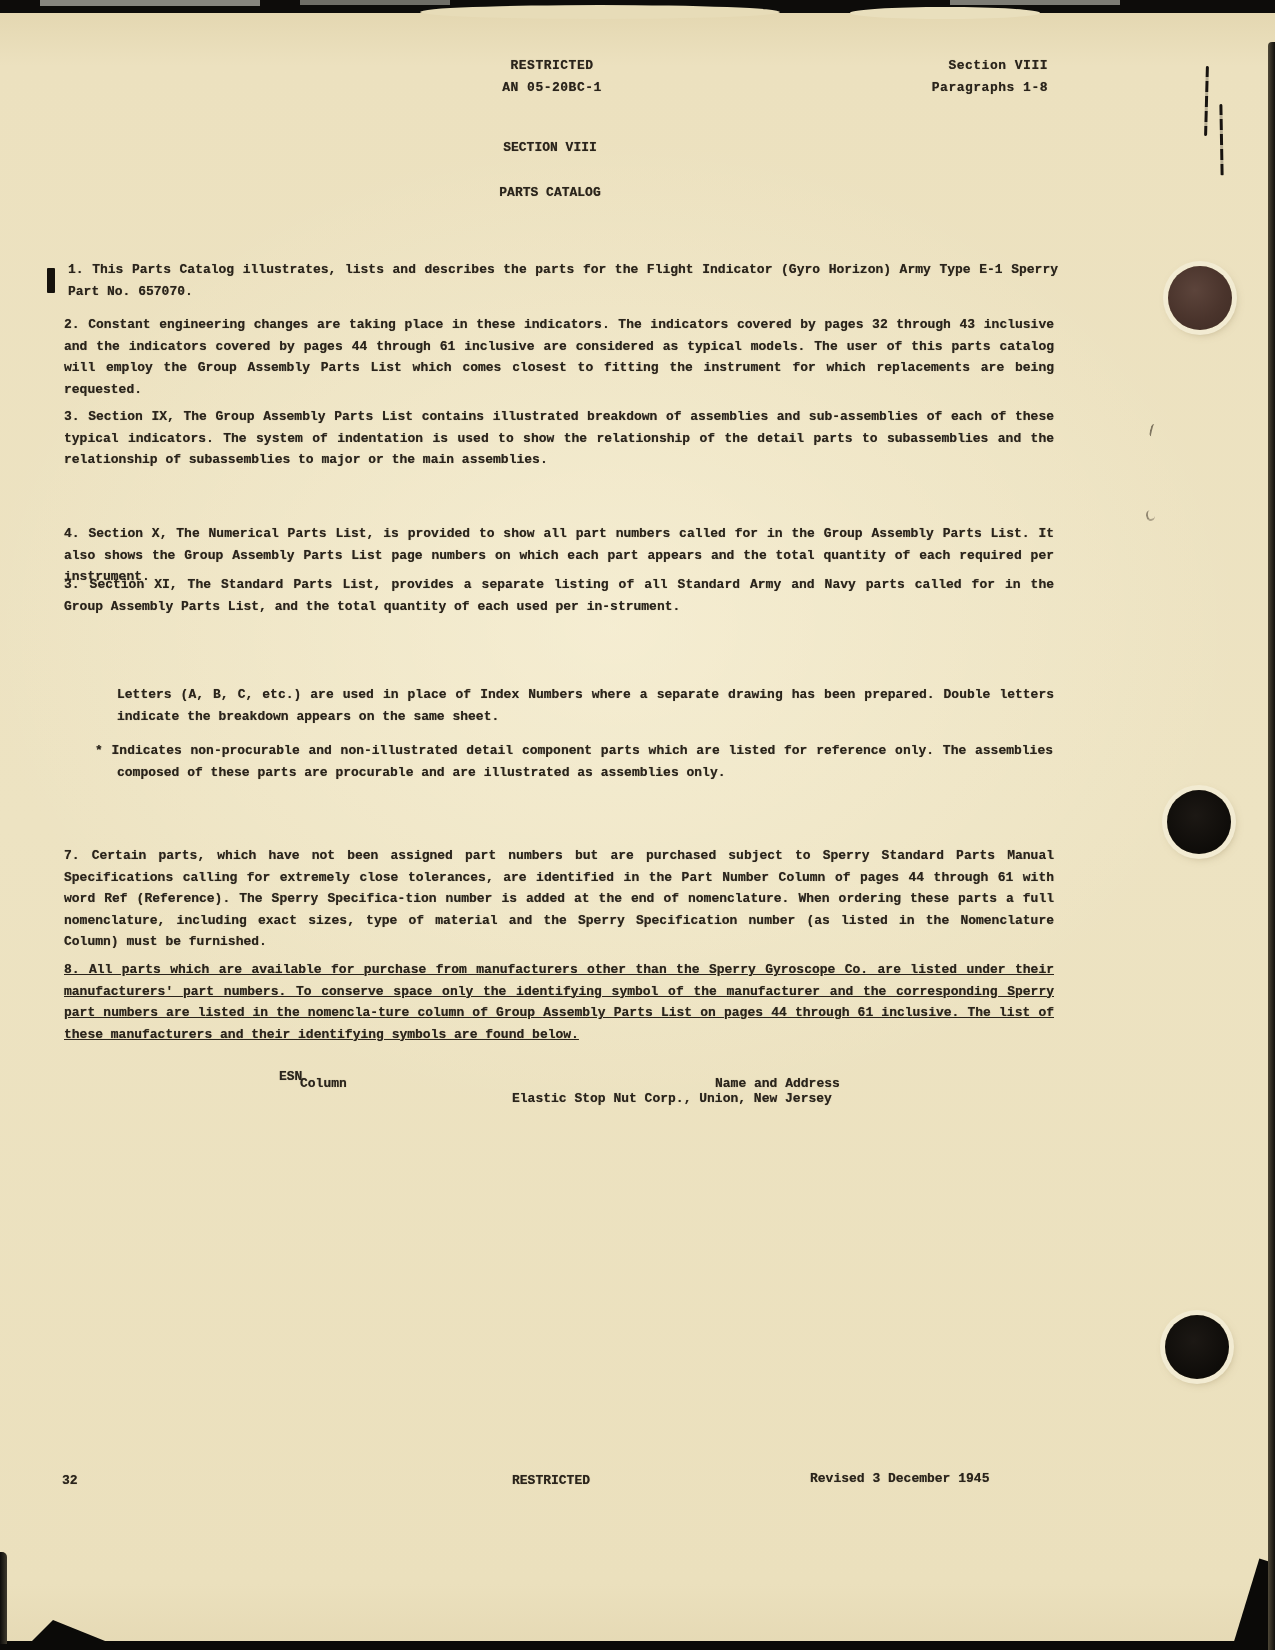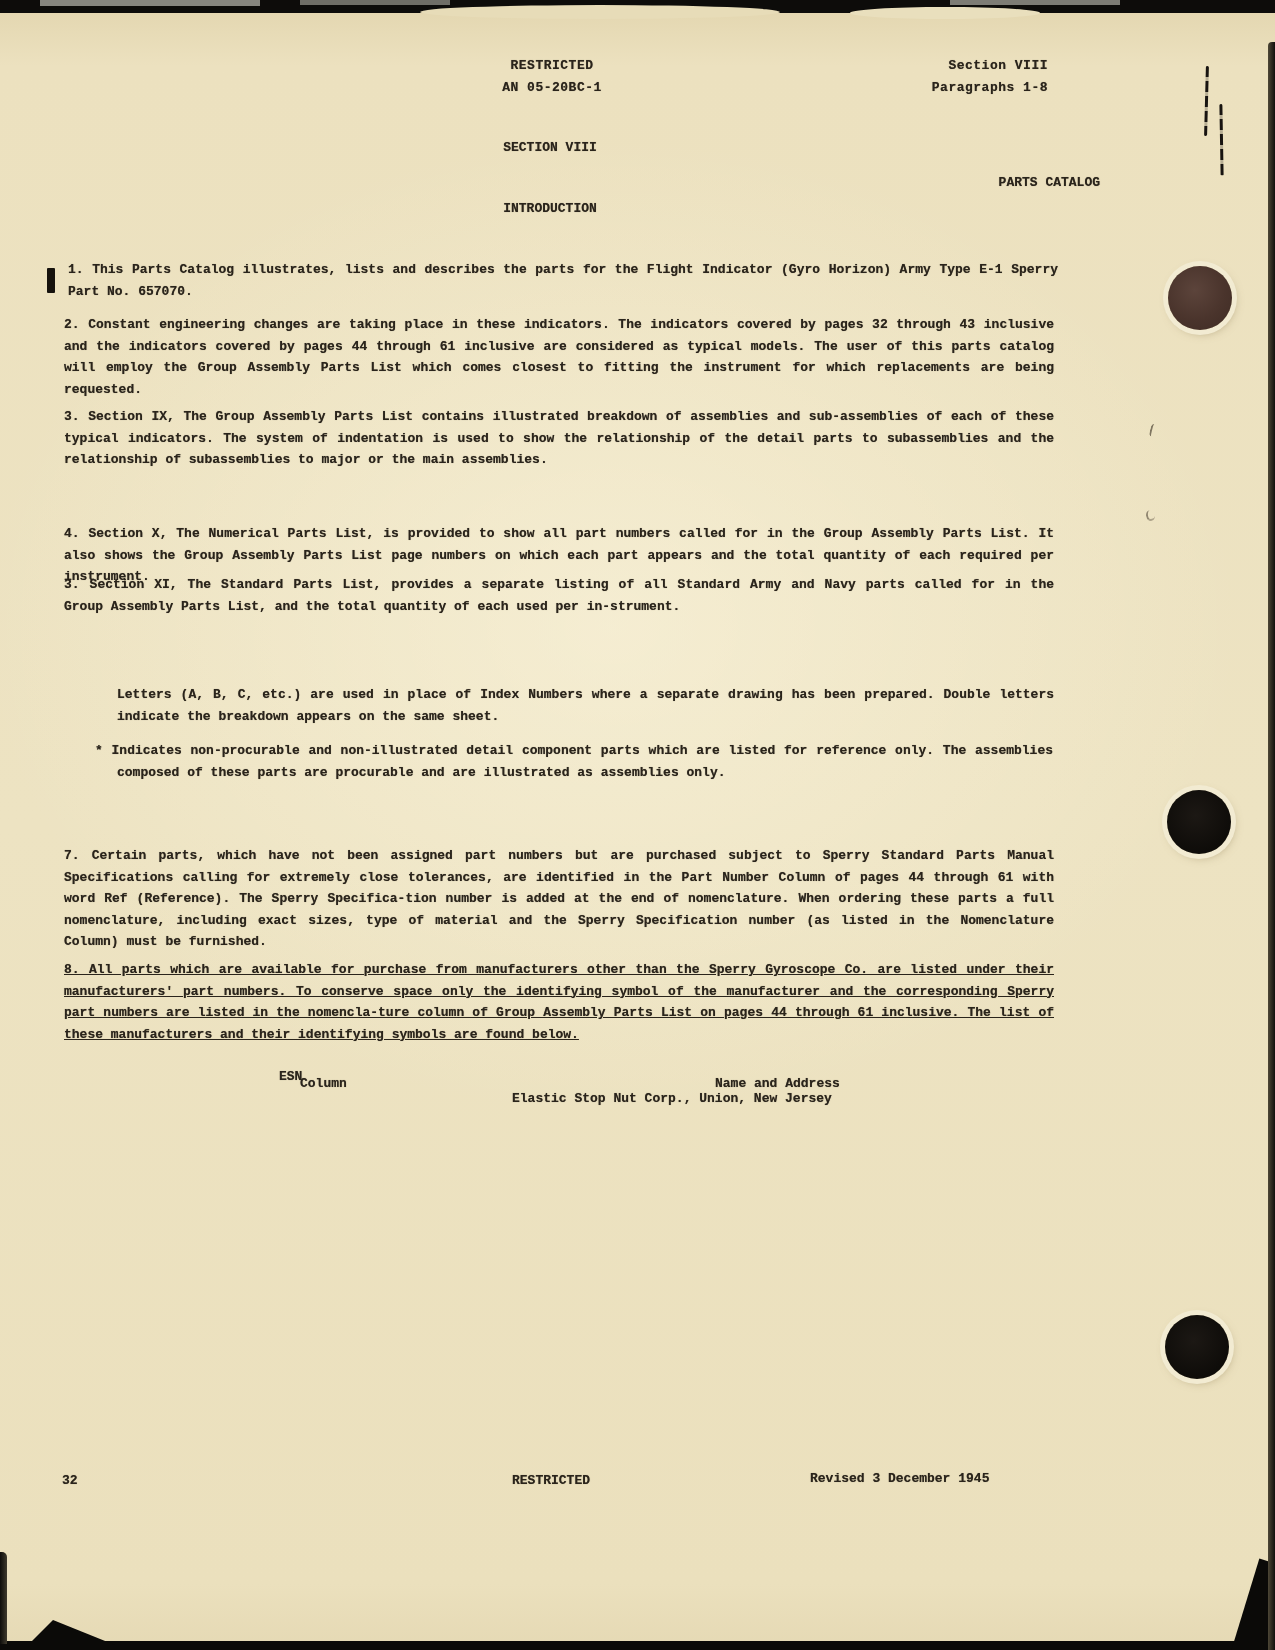--- a/index.html
+++ b/index.html
@@ -54,21 +54,21 @@
   .stray-1 { position:absolute; left:1150px; top:424px; width:5px; height:13px;
              border-left:2.5px solid rgba(55,45,32,0.6); transform:rotate(14deg); border-radius:40%; }
   .stray-2 { position:absolute; left:1146px; top:510px; width:7px; height:9px;
              border-left:2px solid rgba(55,45,32,0.5); border-bottom:2px solid rgba(55,45,32,0.35);
              transform:rotate(-8deg); border-radius:50%; }
 
   
   .hdr-center { top:55px;  left:0;     width:1104px; }
   .hdr-right  { top:55px;  right:227px; text-align:right; }
   .title-1 { top:137px; left:0; width:1100px; }
-  .title-2 { top:172px; left:0; width:1100px;text-align:right; }
+  .title-2 { top:182px; left:0; width:1100px; }
   .title-3 { top:198px; left:0; width:1100px; }
   .p1 { top:259px;  left:68px;  width:990px; }
   .p2 { top:314px;  left:64px;  width:990px; }
   .p3 { top:406px;  left:64px;  width:990px; }
   .p4 { top:523px;  left:64px;  width:990px; }
   .p5 { top:574px;  left:64px;  width:990px; }
   .p6 { top:648px;  left:64px;  width:990px; }
   .note-let { top:684px; left:117px; width:937px; text-align:justify; }
   .note-ast { top:740px; left:95px;  width:958px; text-align:justify; padding-left:22px; text-indent:-22px; box-sizing:border-box; }
   .p7 { top:845px;  left:64px;  width:990px; }
@@ -112,21 +112,20 @@
     <div>RESTRICTED</div>
     <div>AN 05-20BC-1</div>
   </div>
   <div class="txt hdr hdr-right">
     <div>Section VIII</div>
     <div>Paragraphs 1-8</div>
   </div>
 
   <div class="txt ctr title-1">SECTION VIII</div>
   <div class="txt ctr title-2">PARTS CATALOG</div>
-  <div class="txt ctr title-3">INTRODUCTION</div>
 
   <div class="txt para p1">1. This Parts Catalog illustrates, lists and describes the parts for the Flight Indicator (Gyro Horizon) Army Type E-1 Sperry Part No. 657070.</div>
   <div class="txt para p2">2. Constant engineering changes are taking place in these indicators. The indicators covered by pages 32 through 43 inclusive and the indicators covered by pages 44 through 61 inclusive are considered as typical models. The user of this parts catalog will employ the Group Assembly Parts List which comes closest to fitting the instrument for which replacements are being requested.</div>
   <div class="txt para p3">3. Section IX, The Group Assembly Parts List contains illustrated breakdown of assemblies and sub-assemblies of each of these typical indicators. The system of indentation is used to show the relationship of the detail parts to subassemblies and the relationship of subassemblies to major or the main assemblies.</div>
   <div class="txt para p4">4. Section X, The Numerical Parts List, is provided to show all part numbers called for in the Group Assembly Parts List. It also shows the Group Assembly Parts List page numbers on which each part appears and the total quantity of each required per instrument.</div>
   <div class="txt para p5">3. Section XI, The Standard Parts List, provides a separate listing of all Standard Army and Navy parts called for in the Group Assembly Parts List, and the total quantity of each used per in-strument.</div>
 
   <div class="txt note-let">Letters (A, B, C, etc.) are used in place of Index Numbers where a separate drawing has been prepared. Double letters indicate the breakdown appears on the same sheet.</div>
   <div class="txt note-ast">
     <span>*</span>

